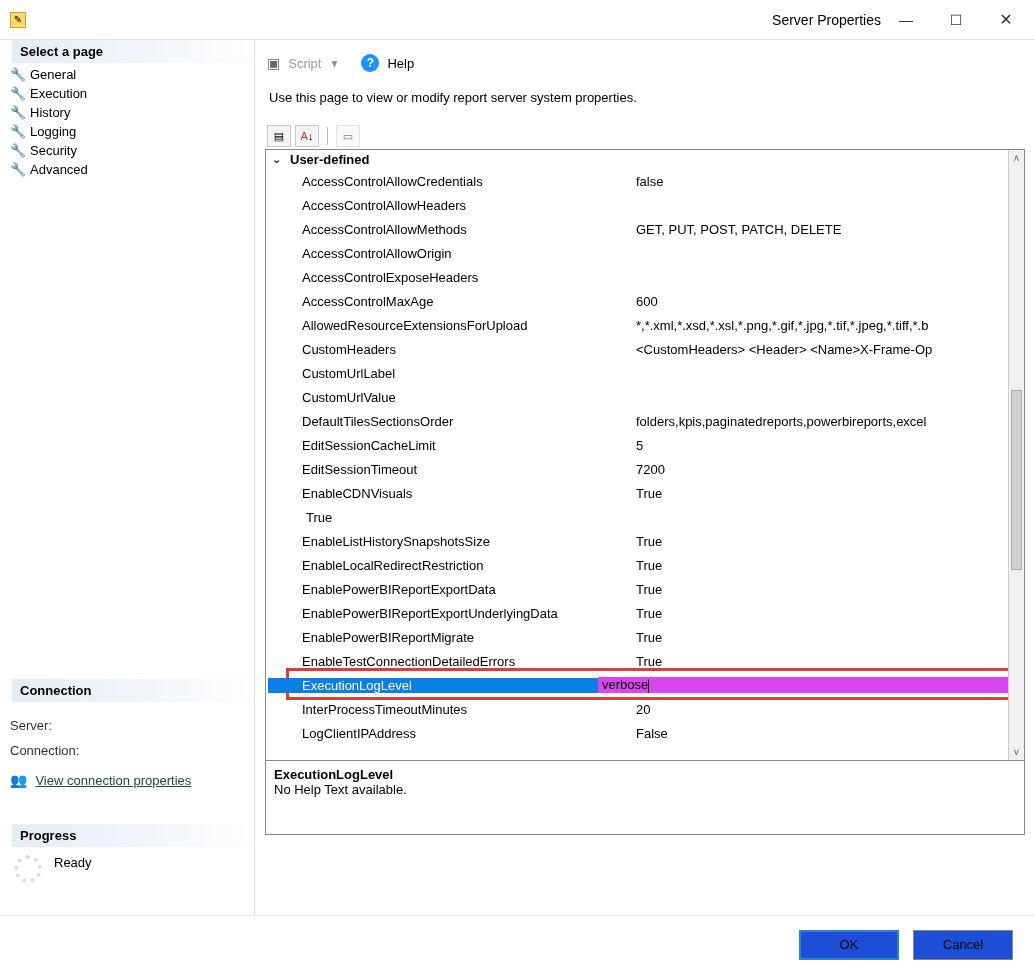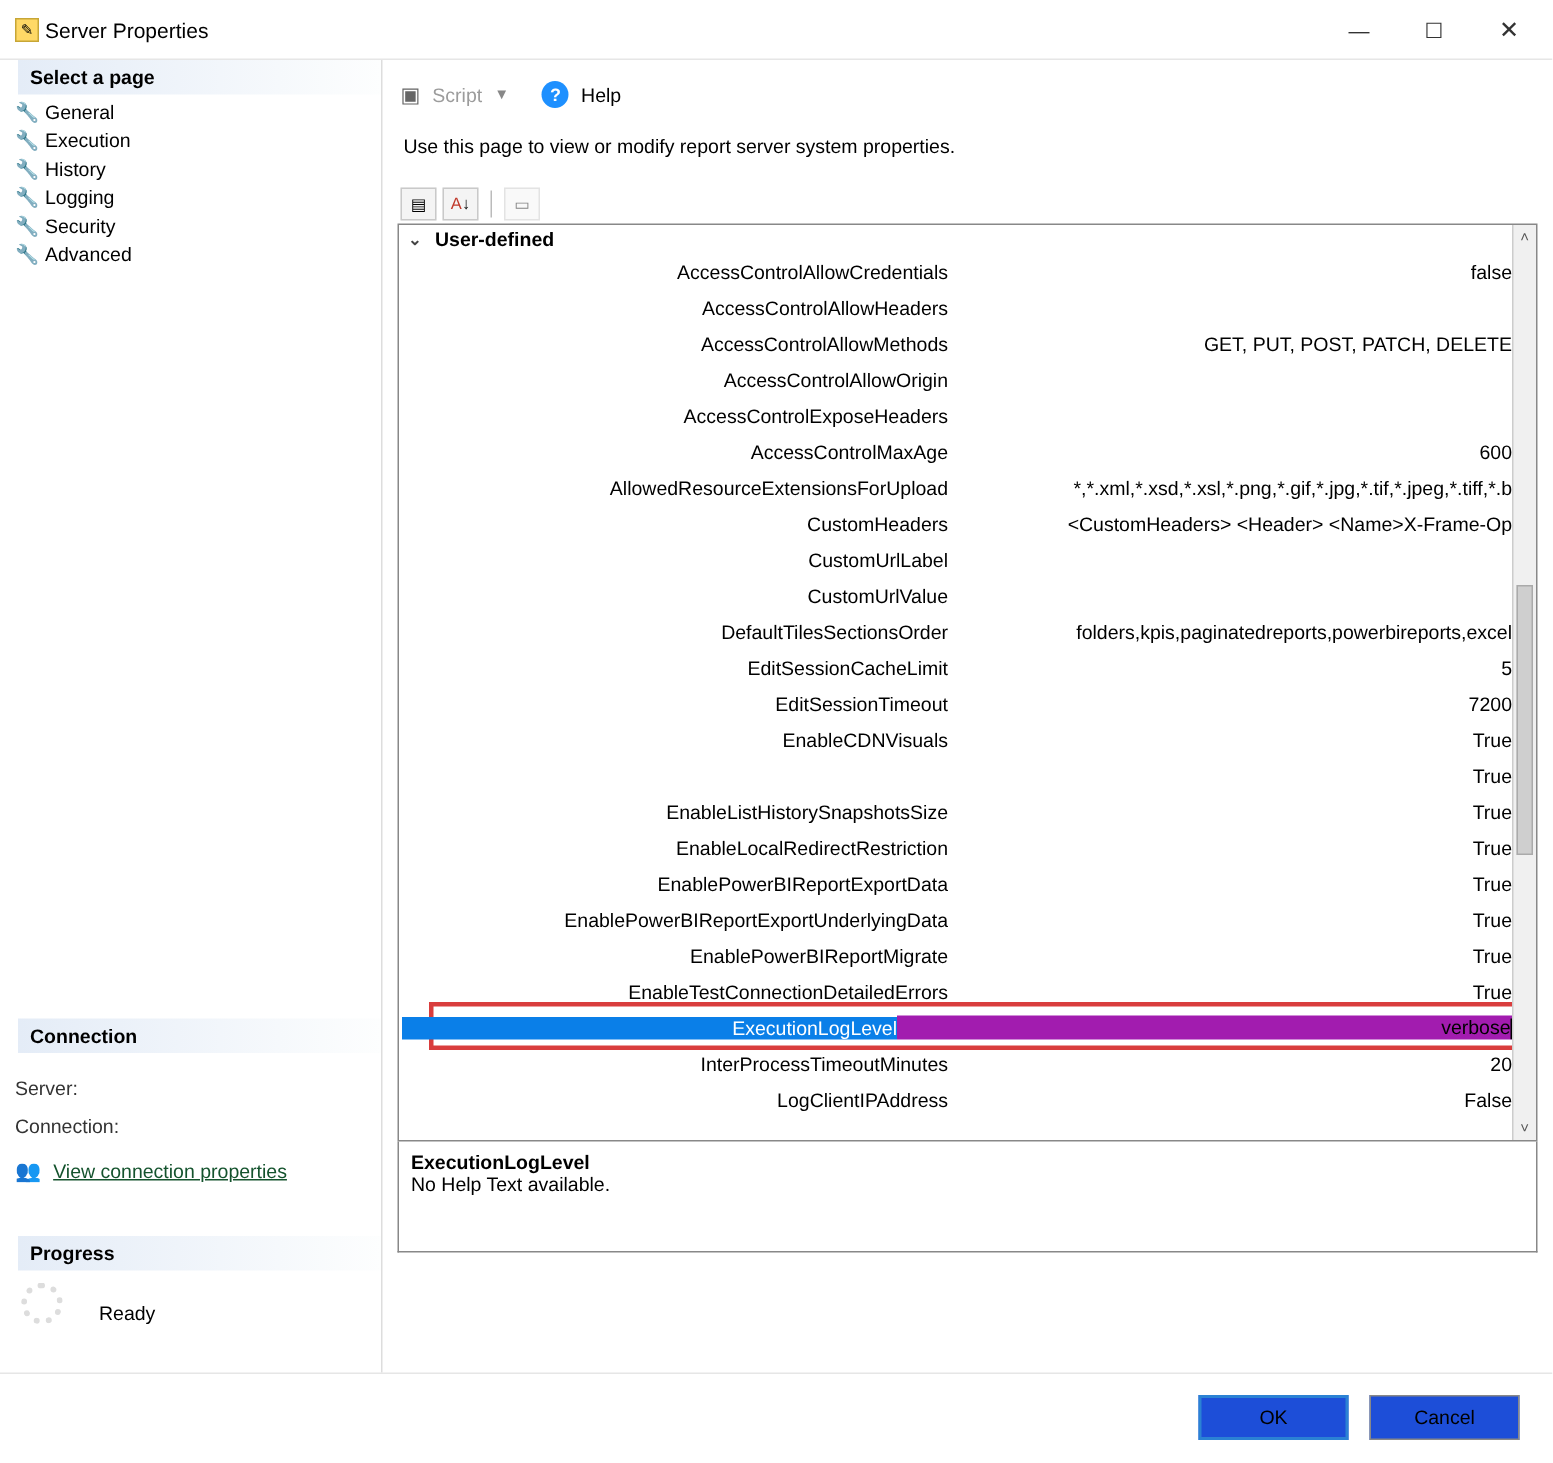--- a/index.html
+++ b/index.html
@@ -17,20 +17,21 @@
     height: 40px;
     display: flex;
     align-items: center;
     padding: 0 4px 0 10px;
     border-bottom: 1px solid #e6e6e6;
   }
   .titlebar .title {
     flex: 1;
     padding-left: 4px;
     font-size: 14px;
+    text-align: right;
   }
   .win-btn {
     width: 50px;
     height: 34px;
     display: flex;
     align-items: center;
     justify-content: center;
     font-size: 14px;
     color: #333;
   }
@@ -68,22 +69,22 @@
   .connection-block { padding: 6px 10px; font-size: 13px; }
   .conn-row { margin: 10px 0; color: #333; }
   .conn-link {
     color: #14532d;
     text-decoration: underline;
   }
   .conn-link-row { display: flex; align-items: center; gap: 8px; margin-top: 14px; }
   .progress-block {
     padding: 8px 14px;
     display: flex;
-    align-items: flex-end;
-    gap: 24px;
+    align-items: flex-start;
+    gap: 12px;
   }
   .spinner {
     width: 28px; height: 28px;
     border: 4px dotted #ddd;
     border-radius: 50%;
   }
   .main {
     flex: 1;
     display: flex;
     flex-direction: column;
@@ -167,21 +168,20 @@
     font-weight: bold;
     background: #fff;
   }
   .cat-chevron { font-size: 11px; color: #444; width: 12px; }
   .prop-row {
     display: flex;
     align-items: center;
     height: 24px;
     padding-left: 36px;
     position: relative;
-    text-align: right;
   }
   .prop-name {
     width: 330px;
     white-space: nowrap;
     overflow: hidden;
   }
   .prop-val {
     flex: 1;
     white-space: nowrap;
     overflow: hidden;
@@ -190,21 +190,21 @@
   .prop-row.selected {
     z-index: 2;
   }
   .prop-row.selected .prop-name {
     background: #0a7fe8;
     color: #fff;
     margin-left: -34px;
     padding-left: 34px;
   }
   .prop-row.selected .prop-val {
-    background: #a21caf;
+    background: #d946ef;
   }
   .red-box {
     position: absolute;
     border: 3px solid #d93d3d;
     left: 20px;
     right: 10px;
     top: 518px;
     height: 32px;
     pointer-events: none;
   }

